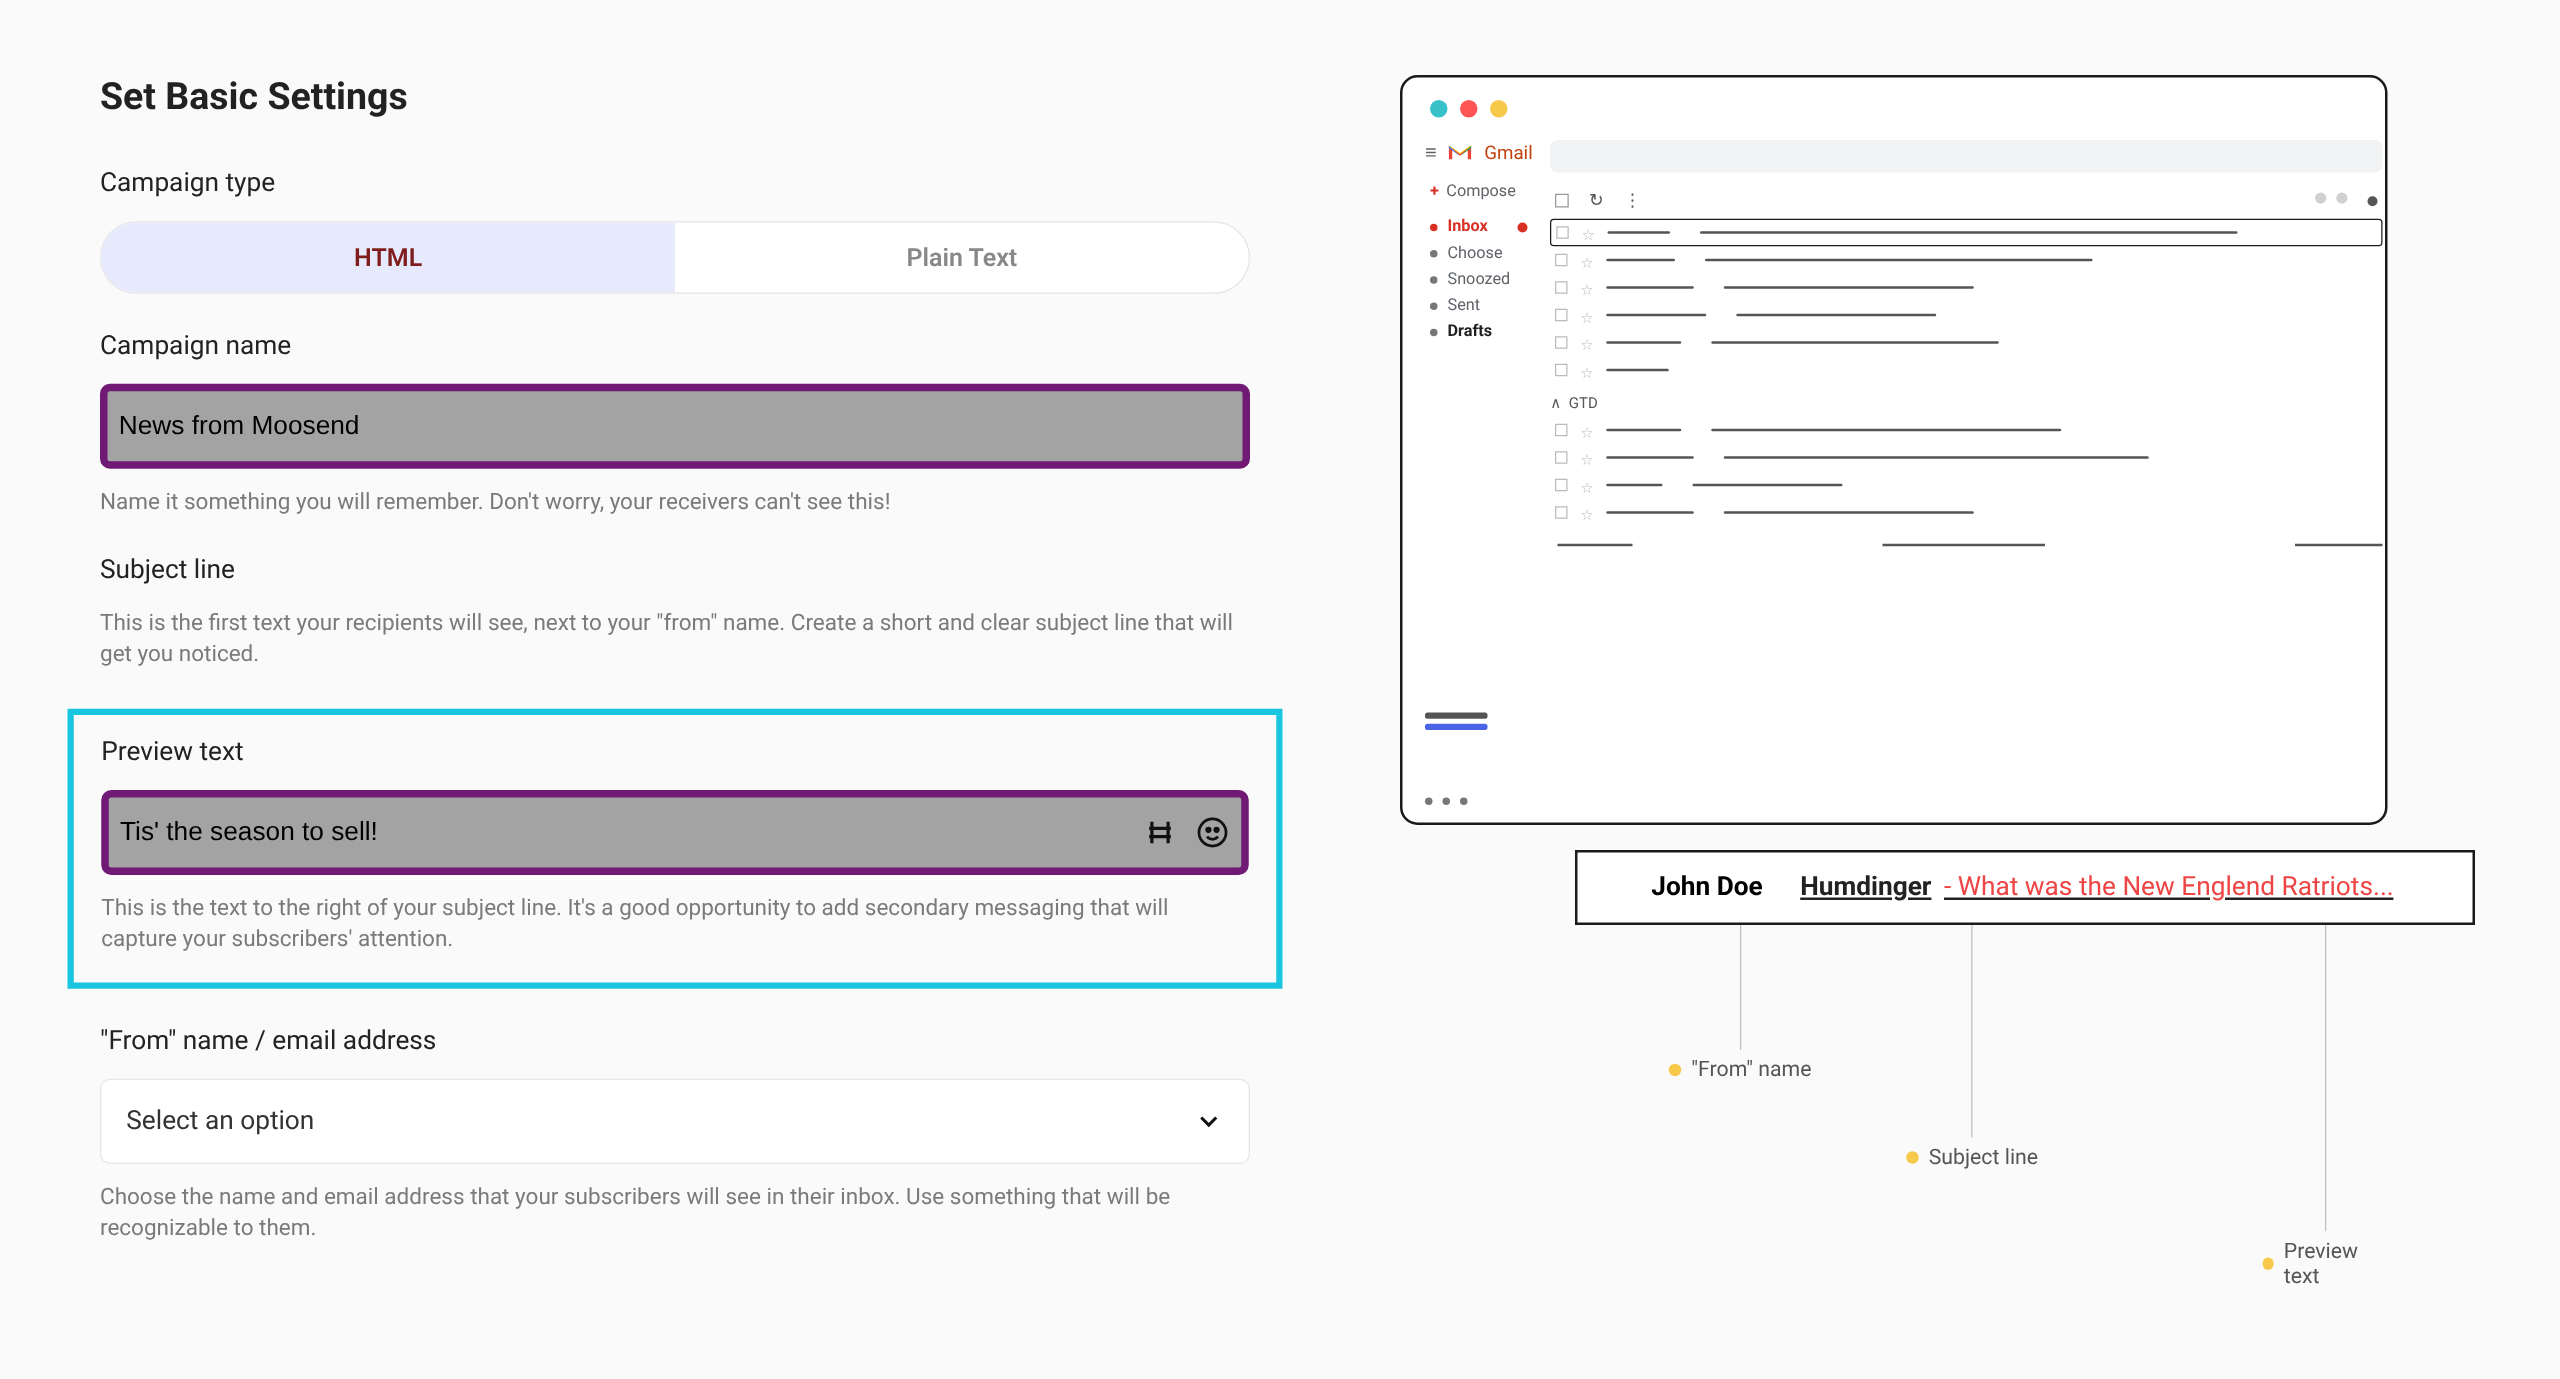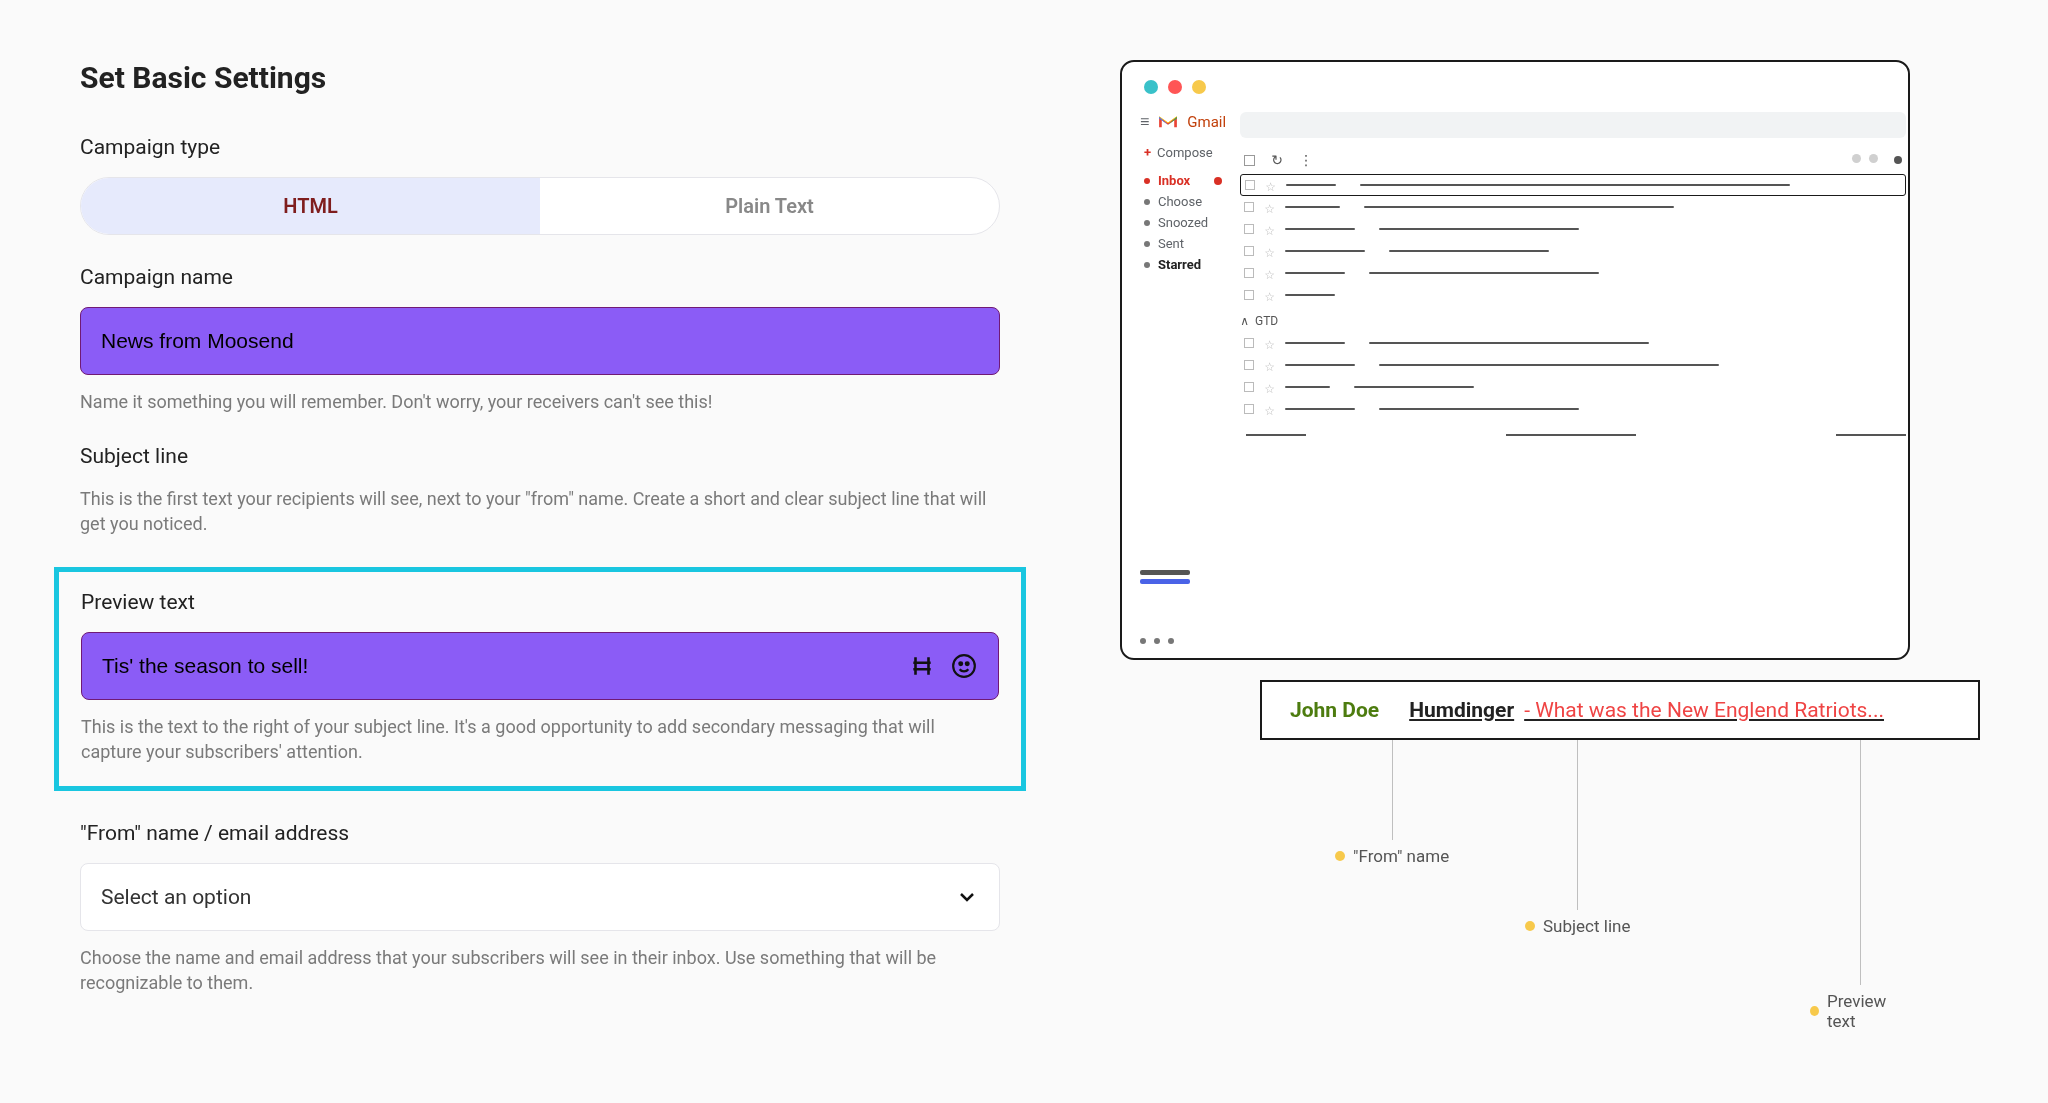--- a/index.html
+++ b/index.html
@@ -27,25 +27,25 @@
     border-radius: 999px;
     overflow: hidden;
     height: 58px;
     background:#fff;
   }
   .segmented .seg { flex:1; display:flex; align-items:center; justify-content:center; font-size:20px; font-weight:600; cursor:pointer; }
   .segmented .seg.active { background:#e6eafc; color:#7f1d1d; }
   .segmented .seg.inactive { color:#888; }
   .text-input {
     width:100%;
-    border:1px solid #701a75;
+    border:6px solid #701a75;
     border-radius:8px;
-    background:#8b5cf6;
+    background:#a3a3a3;
     height:68px;
-    padding:0 20px;
+    padding:0 9px;
     font-size:21px;
     display:flex;
     align-items:center;
     justify-content:space-between;
     gap:12px;
   }
   .text-input input {
     border:none; outline:none; width:100%; font-size:21px; background:transparent;
   }
   .text-input .icons { display:flex; gap:14px; align-items:center; }
@@ -107,21 +107,21 @@
   .thick-line{ height:5px; width:50px; background:#4a63e7; border-radius:2px;}
   .dots3{ display:flex; gap:8px; margin-top:50px;}
   .dots3 span{width:6px;height:6px;border-radius:50%;background:#777;}
 
   
   .popout{
     position:absolute; top:620px; left:140px; width:720px; height:60px;
     border:2px solid #1a1a1a; background:#fff; display:flex; align-items:center;
     padding:0 28px; gap:30px; z-index:3;
   }
-  .popout .from{ font-size:21px; font-weight:700; color:#4d7c0f;}
+  .popout .from{ font-size:21px; font-weight:700; color:#000000;margin-left:31px;}
   .popout .subj{ font-size:21px; font-weight:700; color:#222;}
   .popout .prev{ font-size:21px; color:#ef4444; white-space:nowrap; overflow:hidden; text-overflow:ellipsis;}
   .top-right-dots{ position:absolute; top:92px; right:30px; display:flex; gap:8px;}
   .top-right-dots span{width:9px;height:9px;border-radius:50%;background:#d0d0d0;}
 
   
   .callouts{ position:absolute; top:680px; left:0; width:100%; }
   .callout{ position:absolute; display:flex; flex-direction:column; align-items:center; }
   .callout .vline{ width:1px; background:#bfbfbf; }
   .callout .lbl{ margin-top:6px; display:flex; align-items:center; gap:8px; font-size:17px; color:#555;}
@@ -231,21 +231,21 @@
           <div class="side-item">
               <span class="side-bullet"></span>
               <span>Snoozed</span>
             </div>
           <div class="side-item">
               <span class="side-bullet"></span>
               <span>Sent</span>
             </div>
           <div class="side-item bold">
               <span class="side-bullet"></span>
-              <span>Starred</span>
+              <span>Drafts</span>
             </div>
         </div>
         <div class="gmail-main">
           <div class="search-bar"></div>
           <div class="toolbar-row">
             <span class="cb"></span>
               <span class="sym">↻</span>
               <span class="sym">⋮</span>
               <span class="enddot"></span>
           </div>

